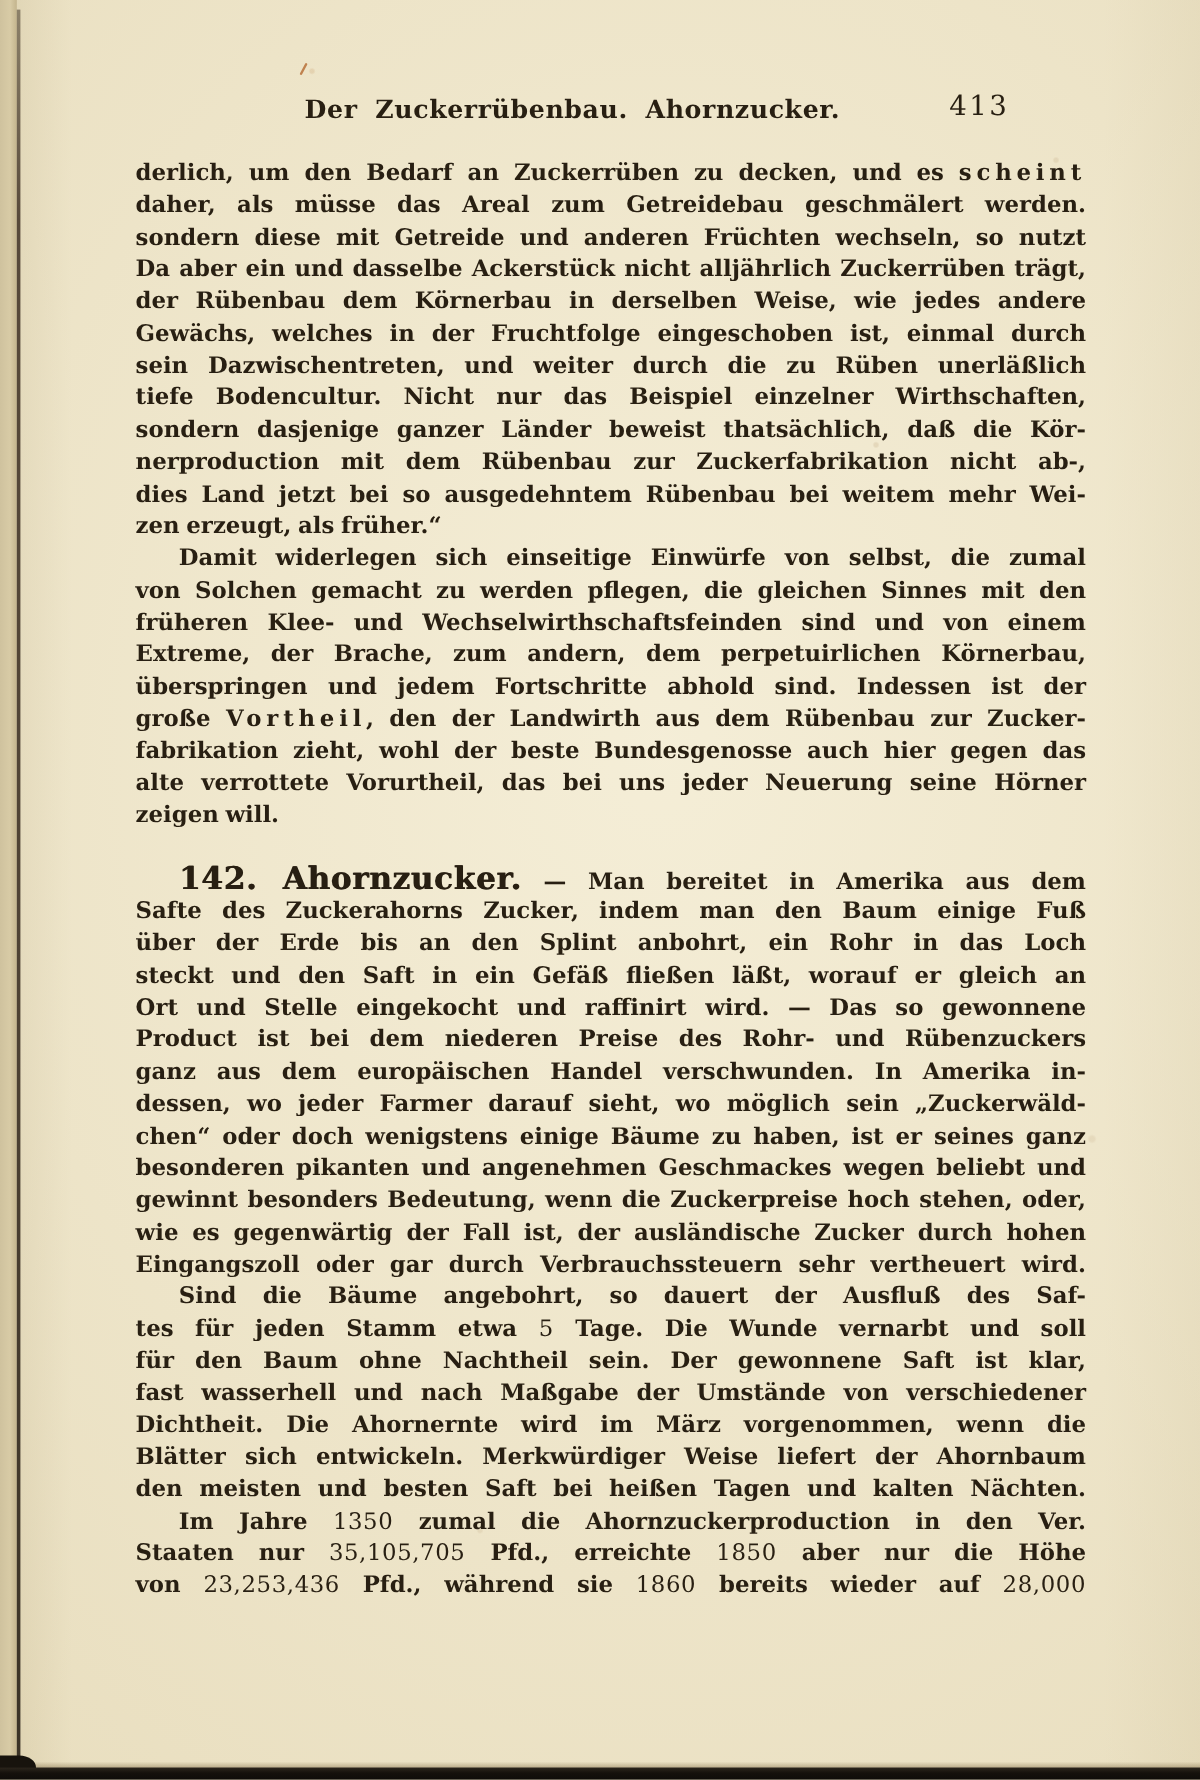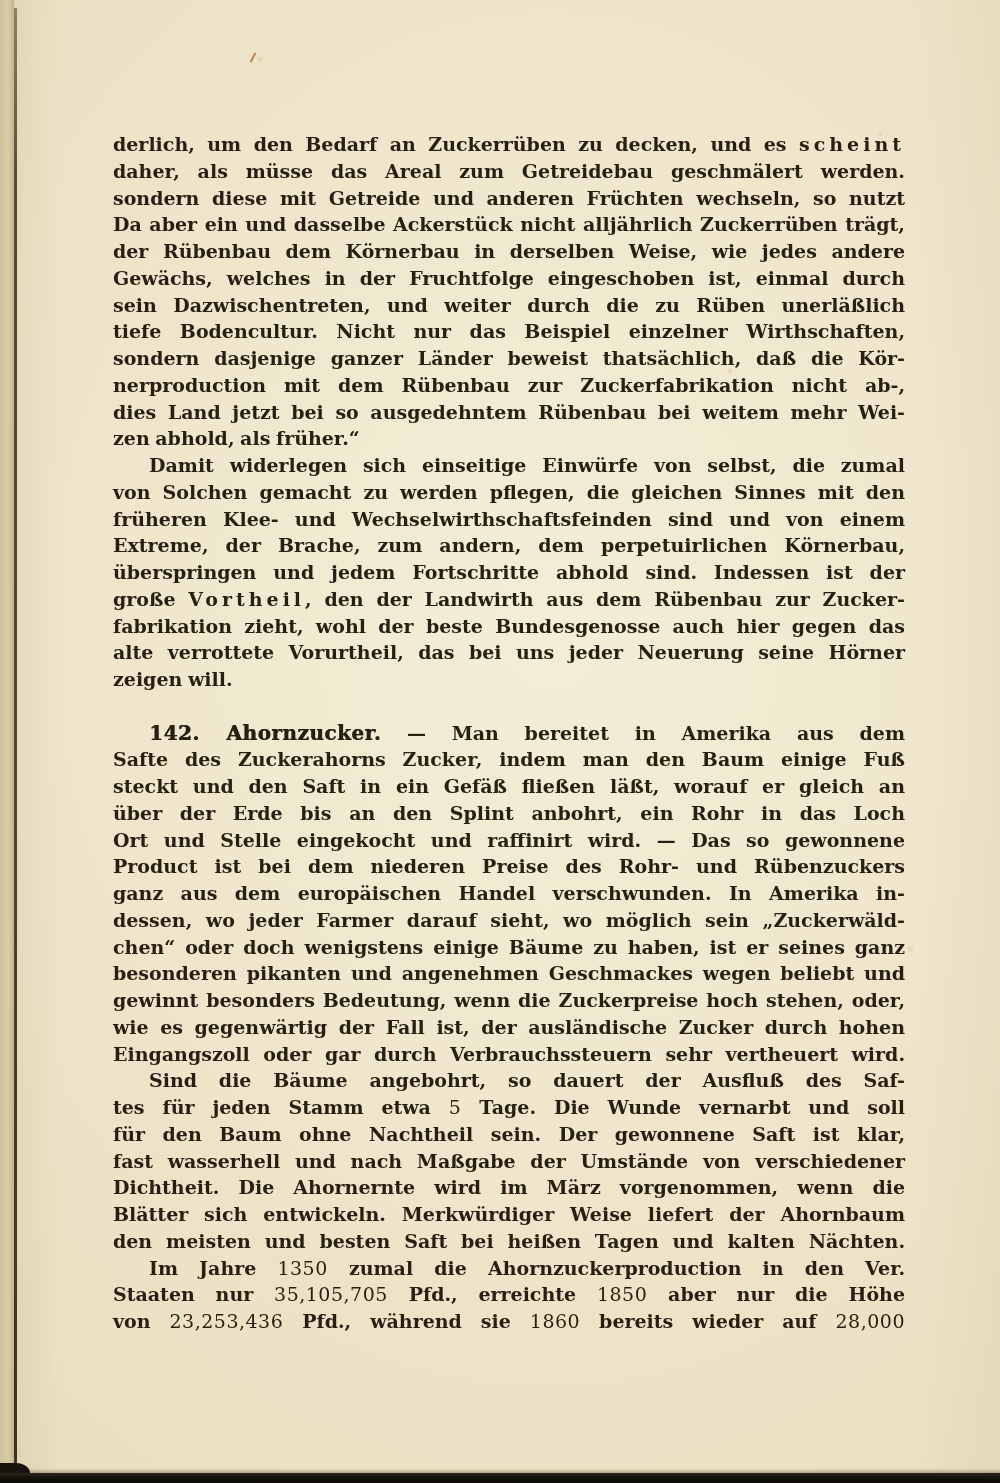--- a/index.html
+++ b/index.html
@@ -72,58 +72,62 @@
     font-size: 19px; font-weight: bold;
     height: 26.75px; line-height: 26.75px;
     text-align: justify; text-align-last: justify;
     word-spacing: -1px;
     white-space: normal; overflow: visible;
   }
   .line.indent { text-indent: 36px; }
   .line.end { text-align-last: left; }
   .line.gap { margin-top: 26.75px; }
   .sp { letter-spacing: 4px; }
-  .b  { font-size: 20px; letter-spacing: .5px; text-shadow: .6px 0 0 currentColor; }
+  .b  { font-size: 26px; letter-spacing: .5px; text-shadow: .6px 0 0 currentColor; }
   .n  { font-weight: normal; letter-spacing: .5px; }
 </style>
 </head>
 <body>
 
 <div class="page">
   <div class="left-strip"></div>
   <div class="spine-line"></div>
   <div class="stray-mark"></div>
 
+  <div class="running-header">
+    <span class="header-title">Der Zuckerrübenbau. Ahornzucker.</span>
+    <span class="page-number">413</span>
+  </div>
 
   <div class="page-body" id="body-text">
       <div class="line"><span>derlich, um den Bedarf an Zuckerrüben zu decken, und es </span><span class="sp">scheint</span></div>
       <div class="line"><span>daher, als müsse das Areal zum Getreidebau geschmälert werden.</span></div>
       <div class="line"><span>sondern diese mit Getreide und anderen Früchten wechseln, so nutzt</span></div>
       <div class="line"><span>Da aber ein und dasselbe Ackerstück nicht alljährlich Zuckerrüben trägt,</span></div>
       <div class="line"><span>der Rübenbau dem Körnerbau in derselben Weise, wie jedes andere</span></div>
       <div class="line"><span>Gewächs, welches in der Fruchtfolge eingeschoben ist, einmal durch</span></div>
       <div class="line"><span>sein Dazwischentreten, und weiter durch die zu Rüben unerläßlich</span></div>
       <div class="line"><span>tiefe Bodencultur. Nicht nur das Beispiel einzelner Wirthschaften,</span></div>
       <div class="line"><span>sondern dasjenige ganzer Länder beweist thatsächlich, daß die Kör-</span></div>
       <div class="line"><span>nerproduction mit dem Rübenbau zur Zuckerfabrikation nicht ab-,</span></div>
       <div class="line"><span>dies Land jetzt bei so ausgedehntem Rübenbau bei weitem mehr Wei-</span></div>
-      <div class="line end"><span>zen abhold, als früher.“</span></div>
+      <div class="line end"><span>zen erzeugt, als früher.“</span></div>
       <div class="line indent"><span>Damit widerlegen sich einseitige Einwürfe von selbst, die zumal</span></div>
       <div class="line"><span>von Solchen gemacht zu werden pflegen, die gleichen Sinnes mit den</span></div>
       <div class="line"><span>früheren Klee- und Wechselwirthschaftsfeinden sind und von einem</span></div>
       <div class="line"><span>Extreme, der Brache, zum andern, dem perpetuirlichen Körnerbau,</span></div>
       <div class="line"><span>überspringen und jedem Fortschritte abhold sind. Indessen ist der</span></div>
       <div class="line"><span>große </span><span class="sp">Vortheil</span><span>, den der Landwirth aus dem Rübenbau zur Zucker-</span></div>
       <div class="line"><span>fabrikation zieht, wohl der beste Bundesgenosse auch hier gegen das</span></div>
       <div class="line"><span>alte verrottete Vorurtheil, das bei uns jeder Neuerung seine Hörner</span></div>
       <div class="line end"><span>zeigen will.</span></div>
       <div class="line indent gap"><span class="b">142. Ahornzucker.</span><span> — Man bereitet in Amerika aus dem</span></div>
       <div class="line"><span>Safte des Zuckerahorns Zucker, indem man den Baum einige Fuß</span></div>
+      <div class="line"><span>über der Erde bis an den Splint anbohrt, ein Rohr in das Loch</span></div>
       <div class="line"><span>steckt und den Saft in ein Gefäß fließen läßt, worauf er gleich an</span></div>
-      <div class="line"><span>über der Erde bis an den Splint anbohrt, ein Rohr in das Loch</span></div>
       <div class="line"><span>Ort und Stelle eingekocht und raffinirt wird. — Das so gewonnene</span></div>
       <div class="line"><span>Product ist bei dem niederen Preise des Rohr- und Rübenzuckers</span></div>
       <div class="line"><span>ganz aus dem europäischen Handel verschwunden. In Amerika in-</span></div>
       <div class="line"><span>dessen, wo jeder Farmer darauf sieht, wo möglich sein „Zuckerwäld-</span></div>
       <div class="line"><span>chen“ oder doch wenigstens einige Bäume zu haben, ist er seines ganz</span></div>
       <div class="line"><span>besonderen pikanten und angenehmen Geschmackes wegen beliebt und</span></div>
       <div class="line"><span>gewinnt besonders Bedeutung, wenn die Zuckerpreise hoch stehen, oder,</span></div>
       <div class="line"><span>wie es gegenwärtig der Fall ist, der ausländische Zucker durch hohen</span></div>
       <div class="line"><span>Eingangszoll oder gar durch Verbrauchssteuern sehr vertheuert wird.</span></div>
       <div class="line indent"><span>Sind die Bäume angebohrt, so dauert der Ausfluß des Saf-</span></div>

